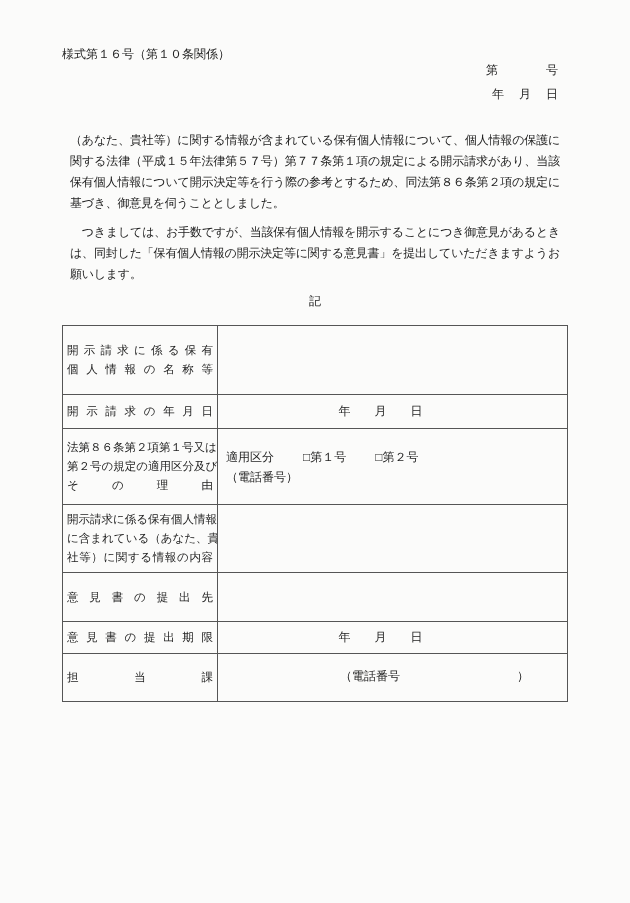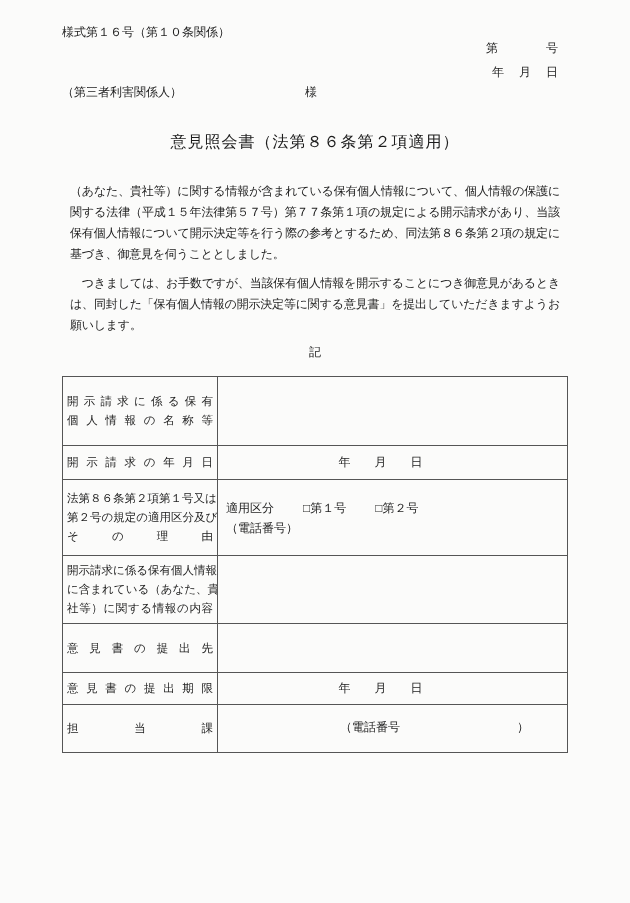--- a/index.html
+++ b/index.html
@@ -7,21 +7,21 @@
     width: 630px;
     height: 903px;
     background: #fbfbfa;
     color: #1d1d1d;
     font-family: "Liberation Serif", "DejaVu Serif", serif;
   }
   .page {
     position: relative;
     width: 630px;
     height: 903px;
-    padding: 24px 62px 0 62px;
+    padding: 46px 62px 0 62px;
     box-sizing: border-box;
     overflow: hidden;
   }
   .t12 { font-size: 12px; line-height: 16px; }
 
   .doc-no, .date-line {
     text-align: right;
     padding-right: 10px;
   }
   .doc-no { }
@@ -106,27 +106,22 @@
 <body>
 
 <div class="page">
 
   <div class="t12">様式第１６号（第１０条関係）</div>
 
   <div class="t12 doc-no">第　　　　号</div>
 
   <div class="t12 date-line">年　 月　 日</div>
 
-  <div class="t12 addressee">
-    <span>（第三者利害関係人）</span>
-    <span class="honorific">様</span>
-  </div>
-
-
-  <h1 class="doc-title">意見照会書（法第８６条第２項適用）</h1>
+
+
 
   <div class="body-text">
     <p>（あなた、貴社等）に関する情報が含まれている保有個人情報について、個人情報の保護に関する法律（平成１５年法律第５７号）第７７条第１項の規定による開示請求があり、当該保有個人情報について開示決定等を行う際の参考とするため、同法第８６条第２項の規定に基づき、御意見を伺うこととしました。</p>
     <p>　つきましては、お手数ですが、当該保有個人情報を開示することにつき御意見があるときは、同封した「保有個人情報の開示決定等に関する意見書」を提出していただきますようお願いします。</p>
   </div>
 
   <div class="ki">記</div>
 
   <table class="form-table">
     <colgroup>

